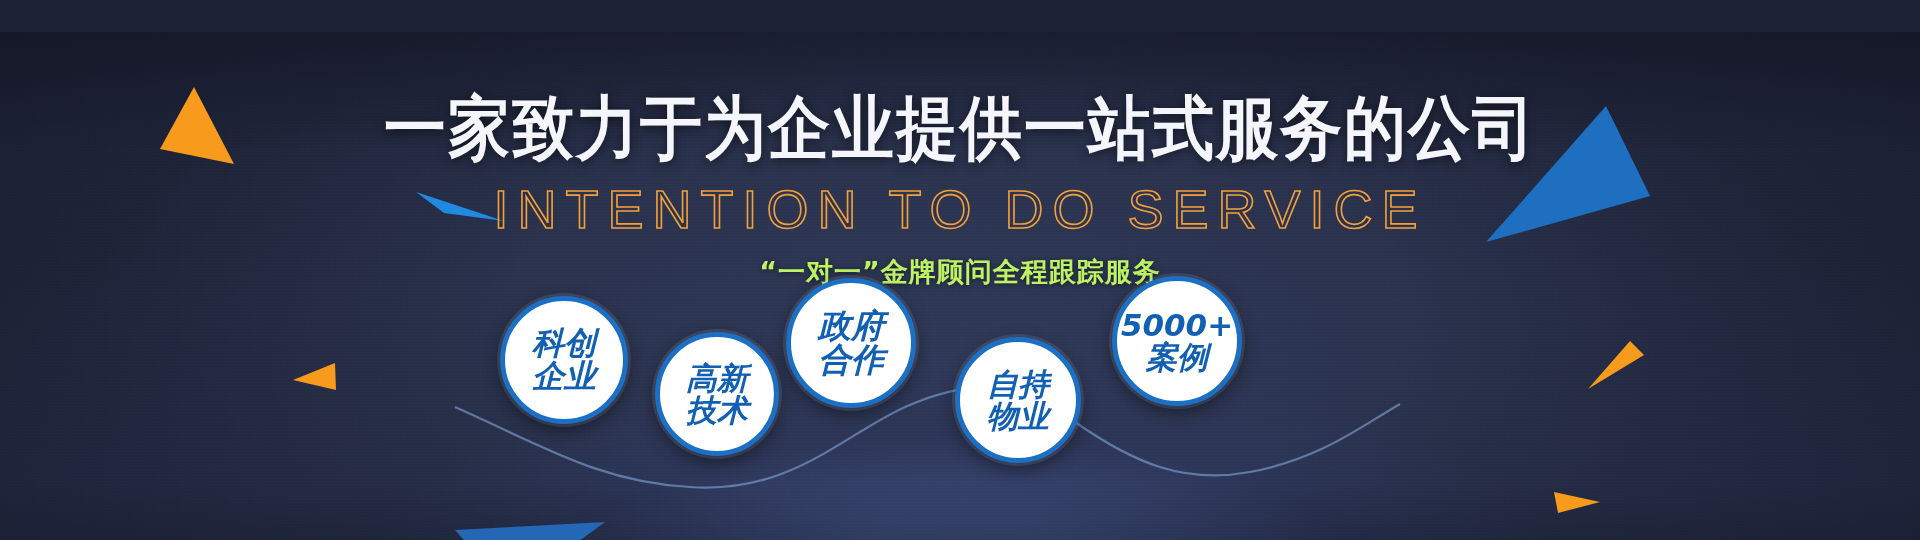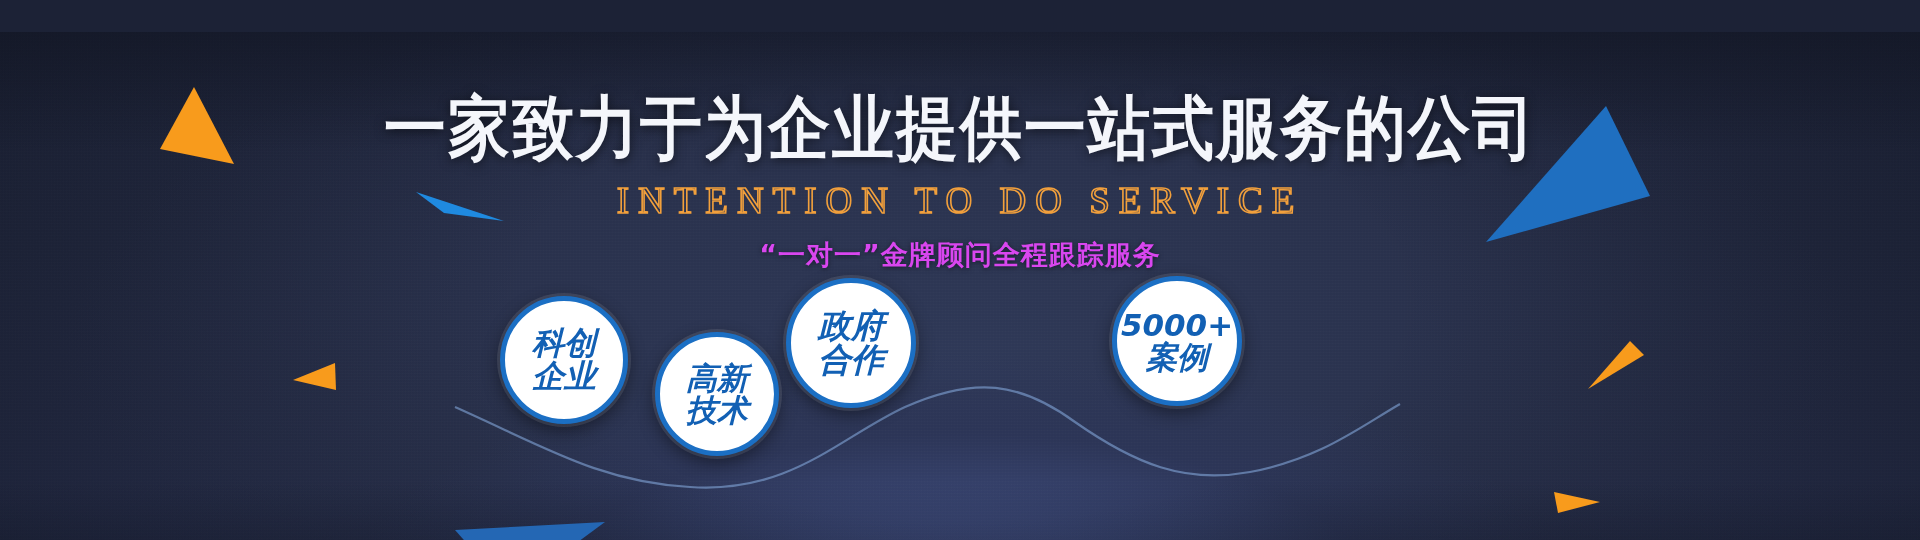--- a/index.html
+++ b/index.html
@@ -57,36 +57,36 @@
     color:#f4f6fb;
     letter-spacing:2px;
     text-shadow:0 2px 10px rgba(0,0,0,.55);
     white-space:nowrap;
     font-family:"DejaVu Sans","Liberation Sans",sans-serif;
     transform:scaleY(1.12);
     transform-origin:top center;
   }
   .title-en{
     margin-top:26px;
-    font-size:37px;
+    font-size:54px;
     line-height:1;
     letter-spacing:9px;
     font-weight:400;
     color:transparent;
     -webkit-text-stroke:1.6px #f2a03c;
     text-stroke:1.6px #f2a03c;
-    font-family:Liberation Serif, serif;
+    font-family:Liberation Sans, sans-serif;
     white-space:nowrap;
   }
   .title-sub{
     margin-top:22px;
     font-size:27px;
     line-height:1;
     font-weight:700;
-    color:#d946ef;
+    color:#bef264;
     letter-spacing:1px;
     white-space:nowrap;
     text-shadow:0 1px 5px rgba(0,0,0,.5);
     font-family:"DejaVu Sans","Liberation Sans",sans-serif;
   }
 
   
   .wave{position:absolute;left:0;top:0;z-index:4;}
 
   
@@ -176,19 +176,23 @@
 技术</span>
     </div>
     <div class="badge" style="left: 500px; top: 264px; width: 118px; height: 118px;">
       <span class="badge-label" style="font-size: 32px;">科创
 企业</span>
     </div>
     <div class="badge" style="left: 786px; top: 246px; width: 120px; height: 120px;">
       <span class="badge-label" style="font-size: 33px;">政府
 合作</span>
     </div>
+    <div class="badge" style="left: 955px; top: 305px; width: 116px; height: 116px;">
+      <span class="badge-label" style="font-size: 31px;">自持
+物业</span>
+    </div>
     <div class="badge" style="left: 1112px; top: 244px; width: 120px; height: 120px;">
       <span class="badge-label" style="font-size: 31px;">5000+
 案例</span>
     </div>
   </div>
 
 </div>
 
 </body></html>

